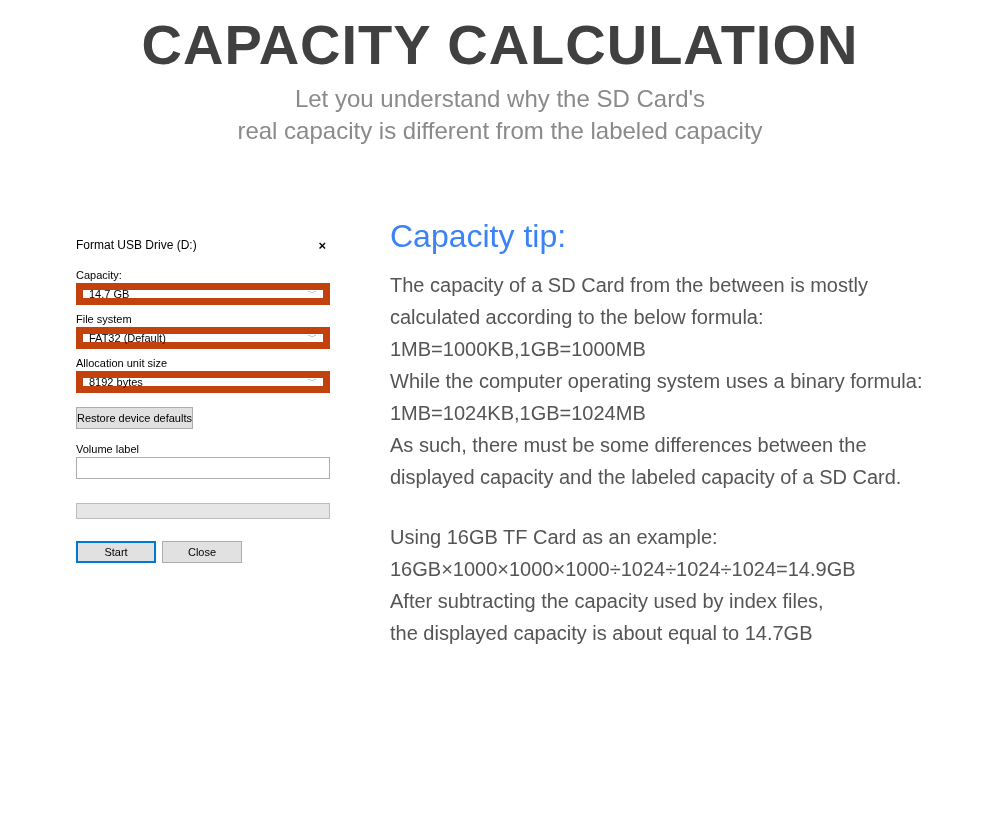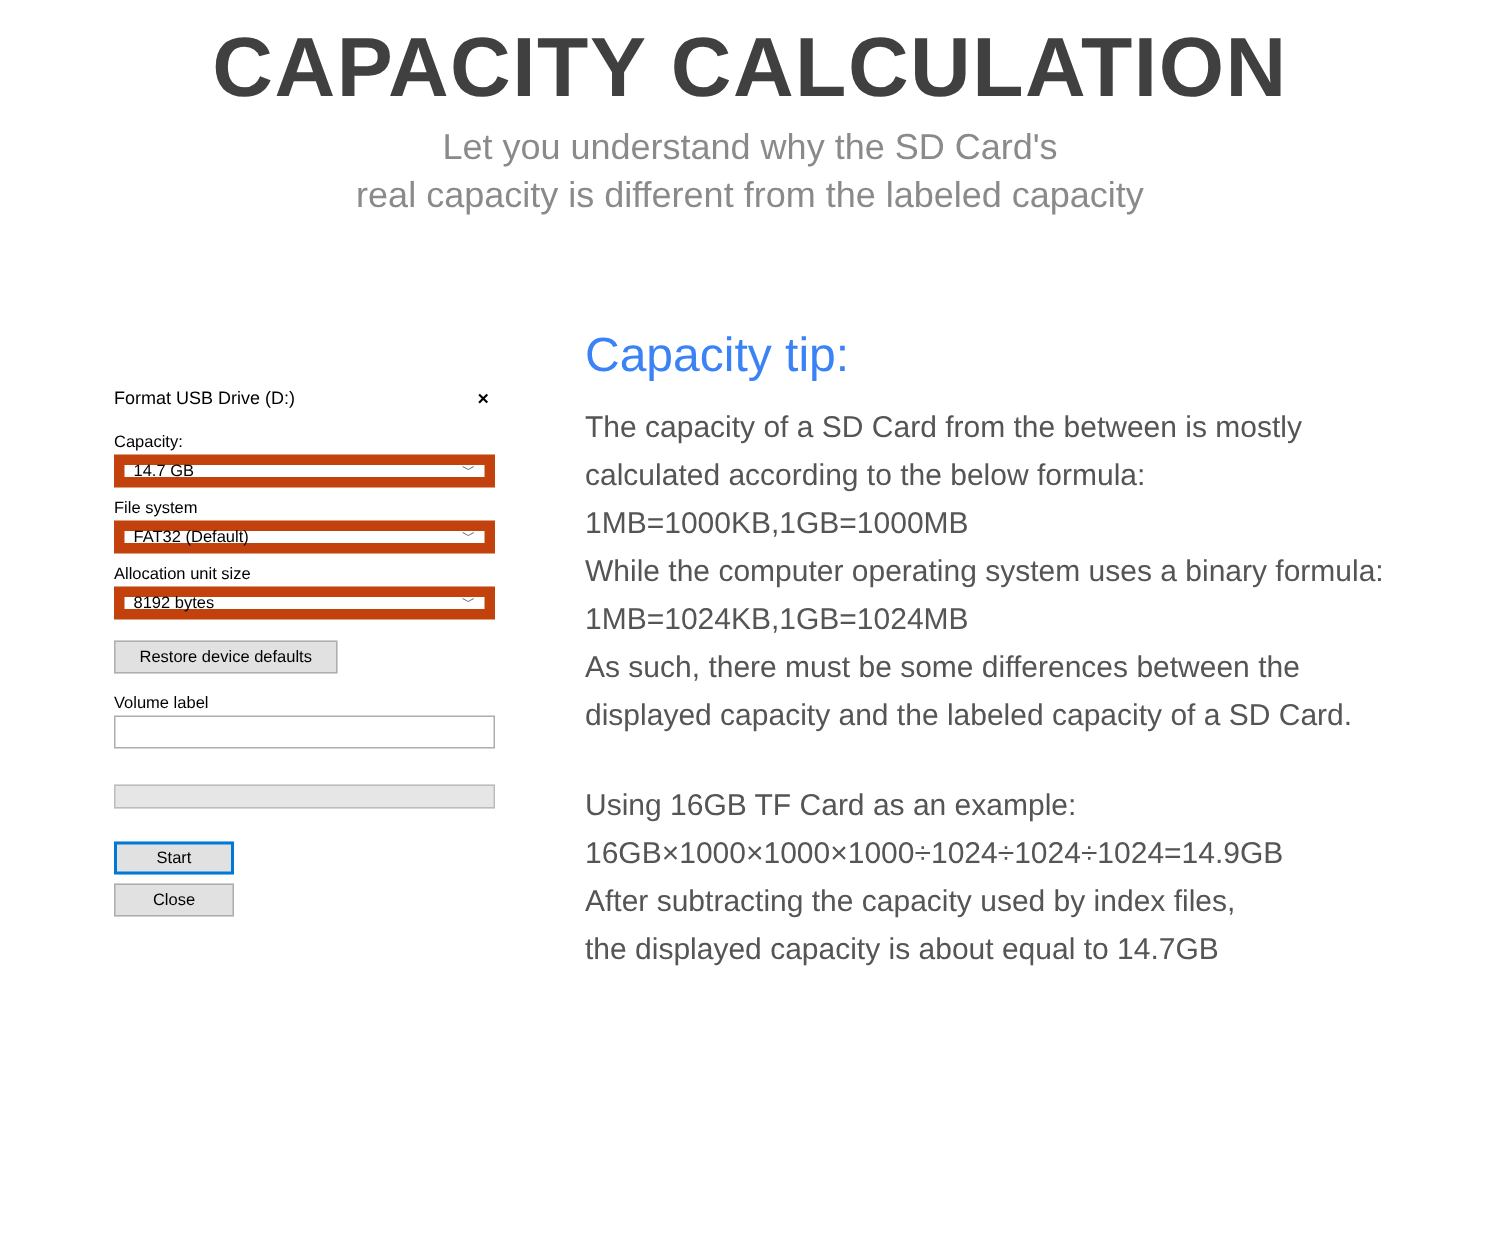--- a/index.html
+++ b/index.html
@@ -36,21 +36,21 @@
       margin-top: 70px;
       padding: 0 40px 0 72px;
     }
     .dialog {
       width: 262px;
       background: #fff;
       flex-shrink: 0;
       font-family: "Segoe UI", Tahoma, sans-serif;
       font-size: 11px;
       color: #000;
-      margin-top: 40px;
+      margin-top: 20px;
     }
     .dialog-titlebar {
       display: flex;
       justify-content: space-between;
       align-items: center;
       padding: 0 4px 8px 4px;
       font-size: 12px;
     }
     .close-x {
       font-size: 13px;
@@ -82,21 +82,21 @@
       border: 1px solid #adadad;
       padding: 0 6px;
       font-size: 11px;
       font-family: inherit;
     }
     .btn-restore {
       margin-top: 14px;
       border: 1px solid #adadad;
       background: #e1e1e1;
       height: 22px;
-      padding: 0 16px;
+      padding: 0 0;
       font-size: 11px;
       cursor: pointer;
     }
     .fieldset {
       border: 1px solid #c0c0c0;
       margin-top: 6px;
       padding: 6px 8px 8px 8px;
       position: relative;
     }
     .fieldset-legend {
@@ -131,21 +131,20 @@
       border: 1px solid #bcbcbc;
       background: #e6e6e6;
       margin-top: 24px;
     }
     .dialog-buttons {
       display: flex;
       justify-content: flex-start;
       gap: 6px;
       margin-top: 22px;
       padding-bottom: 8px;
-      flex-direction: column;
     }
     .dlg-btn {
       width: 80px;
       height: 22px;
       background: #e1e1e1;
       border: 1px solid #adadad;
       font-size: 11px;
       cursor: pointer;
     }
     .dlg-btn.primary {

